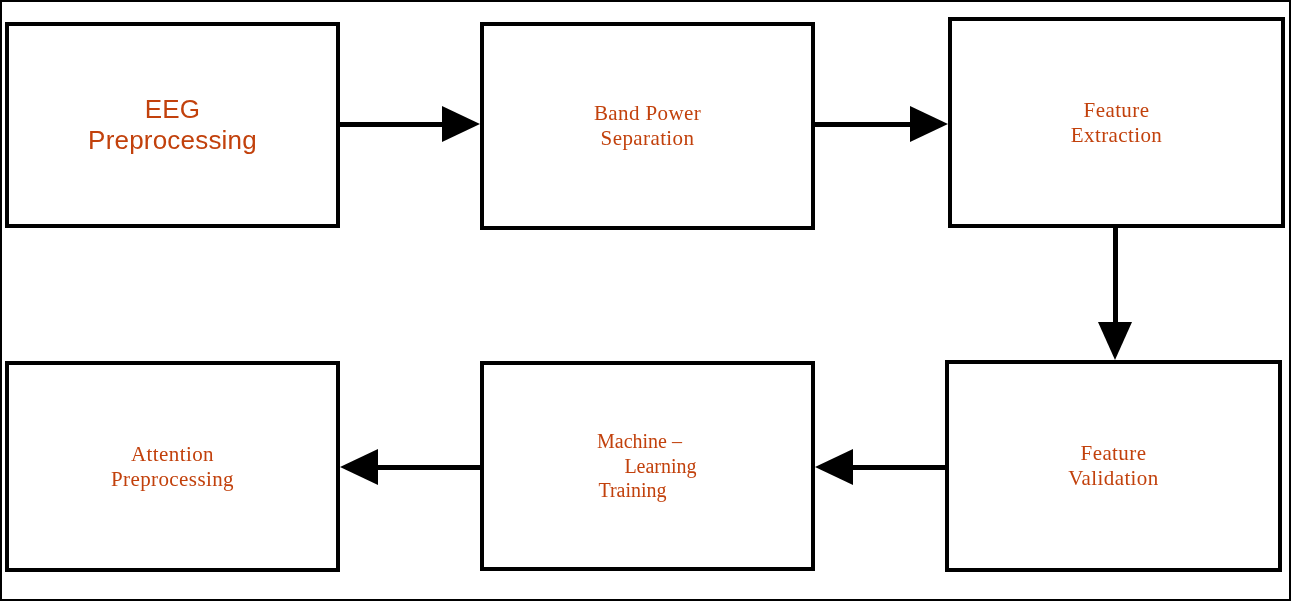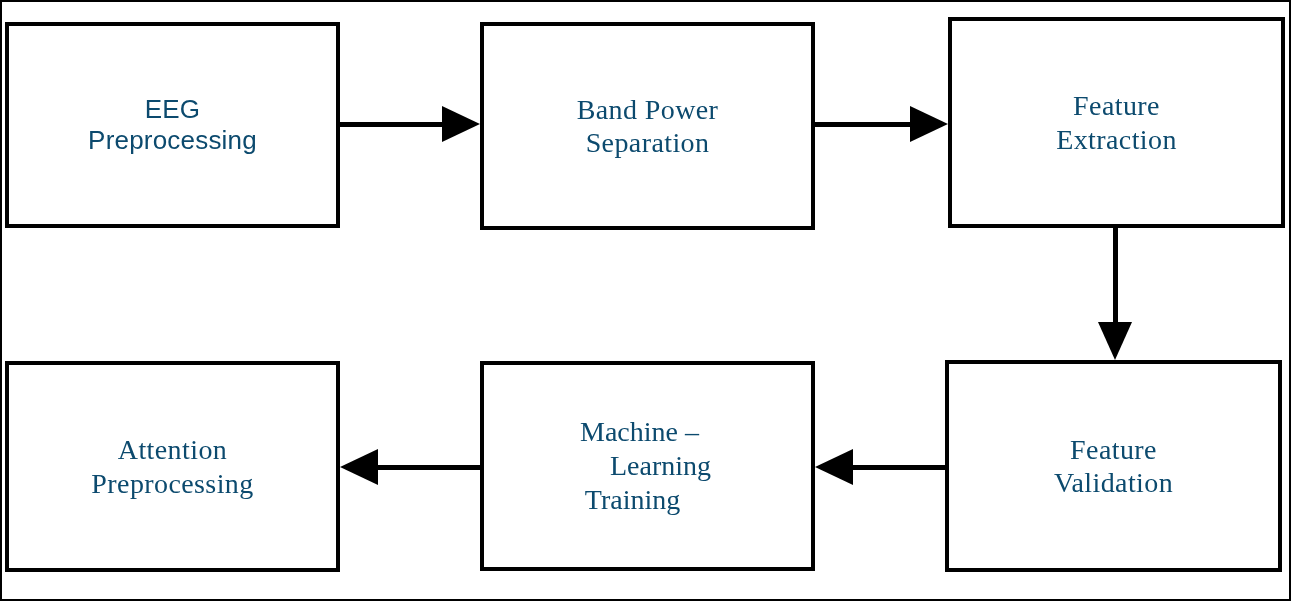--- a/index.html
+++ b/index.html
@@ -29,42 +29,42 @@
   }
   .node {
     position: absolute;
     box-sizing: border-box;
     border: 4px solid #000000;
     background: #ffffff;
     display: flex;
     align-items: center;
     justify-content: center;
     text-align: center;
-    color: #0c4a6e;
+    color: #c2410c;
   }
   .node .node-label {
     display: block;
     line-height: 1.18;
     white-space: pre-line;
   }
   
   .serif .node-label {
     font-family: "Liberation Serif", serif;
-    font-size: 28px;
+    font-size: 21px;
     letter-spacing: 0.4px;
   }
   
   .sans .node-label {
     font-family: "Liberation Sans", sans-serif;
     font-size: 26px;
     letter-spacing: 0.2px;
   }
   .ml-label {
     font-family: "Liberation Serif", serif;
-    font-size: 28px;
+    font-size: 20px;
     line-height: 1.22;
   }
   .ml-label .l1 { display:block; text-align:center; padding-right: 16px; }
   .ml-label .l2 { display:block; padding-left: 26px; }
   .ml-label .l3 { display:block; padding-right: 30px; }
 
   
   .conn {
     position: absolute;
     pointer-events: none;

